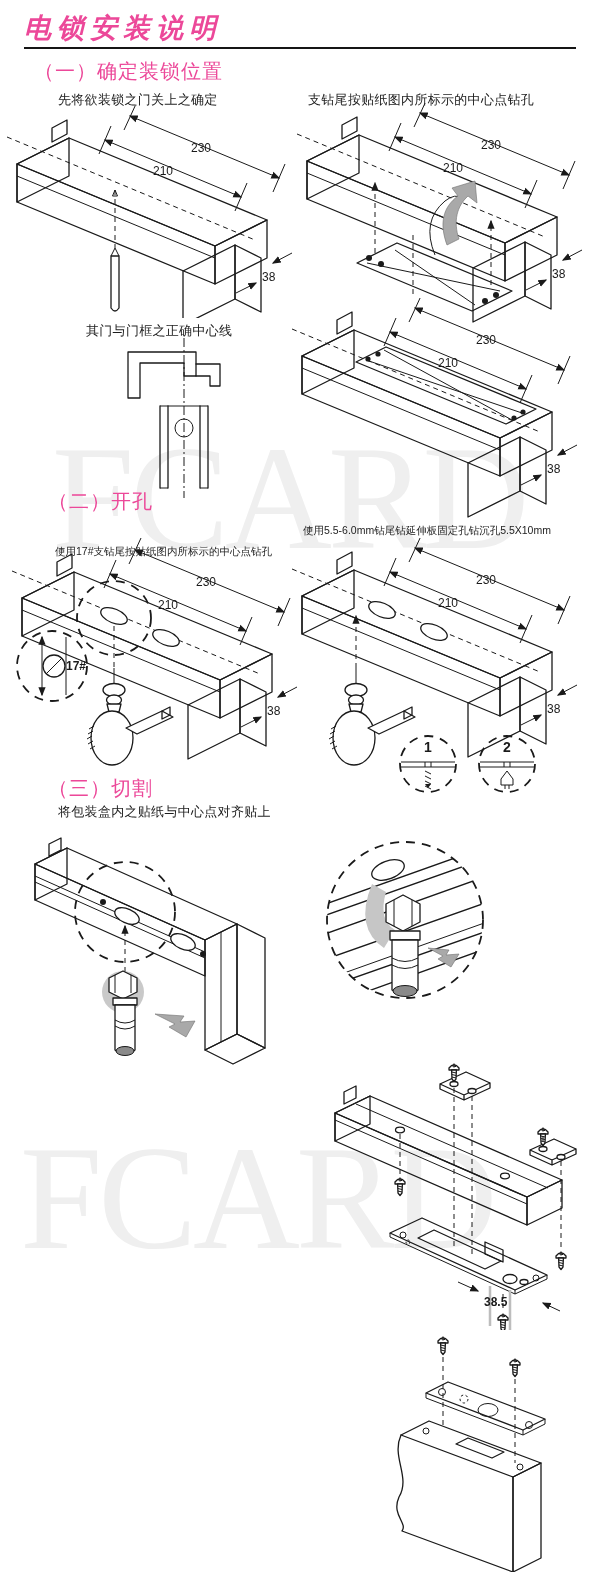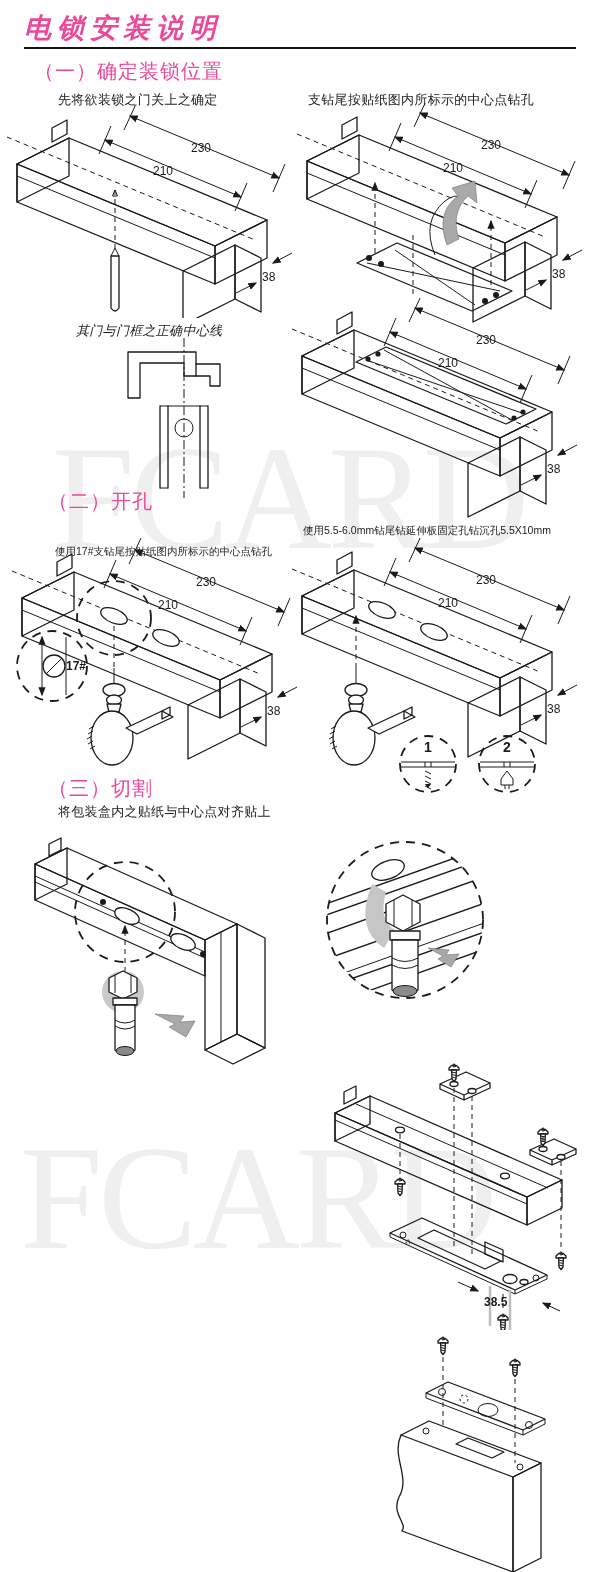--- a/index.html
+++ b/index.html
@@ -115,21 +115,21 @@
       <path class="thin" d="M72,160 L205,188 M100,147 L180,202"></path>
       <circle cx="74" cy="155" r="3" fill="#1a1a1a"></circle>
       <circle cx="86" cy="161" r="3" fill="#1a1a1a"></circle>
       <circle cx="190" cy="198" r="3" fill="#1a1a1a"></circle>
       <circle cx="201" cy="192" r="3" fill="#1a1a1a"></circle>
       <path class="thin" d="M140,152 Q126,118 150,98 Q160,90 168,95"></path>
       <path class="garr" d="M152,142 C144,120 148,104 163,93 L157,85 L180,78 L182,100 L173,93 C162,103 158,118 164,136 Z"></path>
     </g>
   </svg>
 
-  <div class="abs cap" style="left:76px;top:322px;font-style:italic;">其门与门框之正确中心线</div>
+  <div class="abs cap" style="left:86px;top:322px;">其门与门框之正确中心线</div>
   <svg class="abs" style="left:98px;top:336px;" width="144" height="164" viewBox="0 0 144 164">
     <path class="thin" stroke-dasharray="9 3 2 3" d="M86,2 L86,162"></path>
     <path class="ln" d="M30,62 L30,16 L98,16 L98,40 L86,40 L86,27 L42,27 L42,62 Z"></path>
     <path class="ln" d="M98,28 L122,28 L122,50 L112,50 L112,40 L98,40"></path>
     <path class="ln" d="M62,70 L62,152 M70,70 L70,152 M102,70 L102,152 M110,70 L110,152"></path>
     <path class="thin" d="M62,70 L110,70 M62,152 L70,152 M102,152 L110,152"></path>
     <circle class="thin" cx="86" cy="92" r="9"></circle>
   </svg>
 
   <svg class="abs" style="left:290px;top:298px;" width="310" height="220" viewBox="0 0 310 220">

